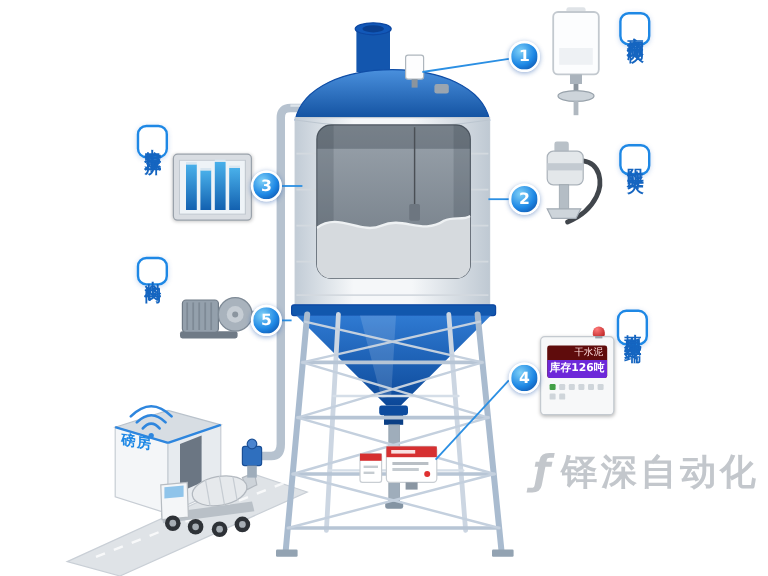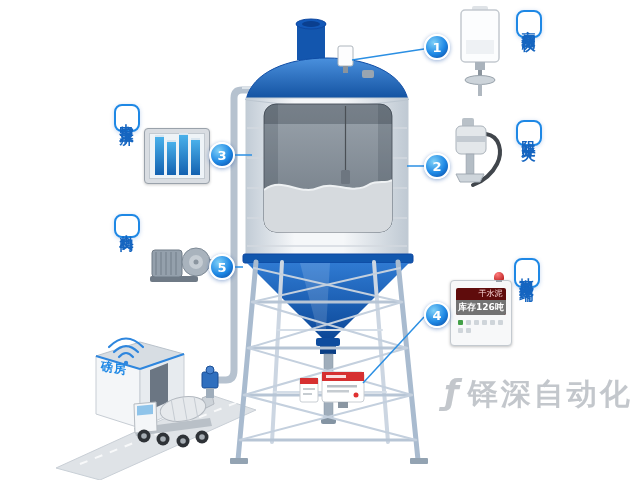--- a/index.html
+++ b/index.html
@@ -30,21 +30,21 @@
   
   .terminal{position:absolute;left:450px;top:280px;width:62px;height:66px;z-index:3;
             background:#f7f8f9;border:1px solid #c4cad0;border-radius:4px;box-sizing:border-box;
             box-shadow:0 1px 3px rgba(0,0,0,.25);}
   .beacon{position:absolute;right:7px;top:-9px;width:10px;height:8px;border-radius:5px 5px 1px 1px;
           background:radial-gradient(circle at 35% 30%, #ff7b7b, #b71c1c);}
   .beacon-stem{position:absolute;right:9px;top:-2px;width:6px;height:3px;background:#9aa2ab;}
   .term-screen{margin:7px 5px 3px 5px;height:27px;background:#5f0c0c;border-radius:2px;overflow:hidden;
                display:flex;flex-direction:column;}
   .term-l1{color:#ffdede;font-size:8px;text-align:center;line-height:12px;margin-left:19px;}
-  .term-l2{background:#737373;color:#ffffff;font-size:9px;font-weight:bold;text-align:center;line-height:14px;flex:1;}
+  .term-l2{background:#6d28d9;color:#ffffff;font-size:9px;font-weight:bold;text-align:center;line-height:14px;flex:1;}
   .term-btns{display:flex;flex-wrap:wrap;gap:3px;padding:2px 7px;}
   .term-btn{width:5px;height:5px;background:#cfd5da;border-radius:1px;}
   .term-btn.green{background:#43a047;}
 
   
   .bld-label{position:absolute;left:101px;top:360px;z-index:3;color:#1e88e5;font-size:12px;font-weight:bold;
              transform:skewY(9deg);letter-spacing:1px;}
   .watermark{position:absolute;left:444px;top:372px;z-index:5;color:#b3b8be;opacity:.78;
              font-size:30px;font-weight:bold;letter-spacing:3px;white-space:nowrap;}
   .watermark .wm-logo{font-style:italic;font-size:34px;margin-right:6px;}

